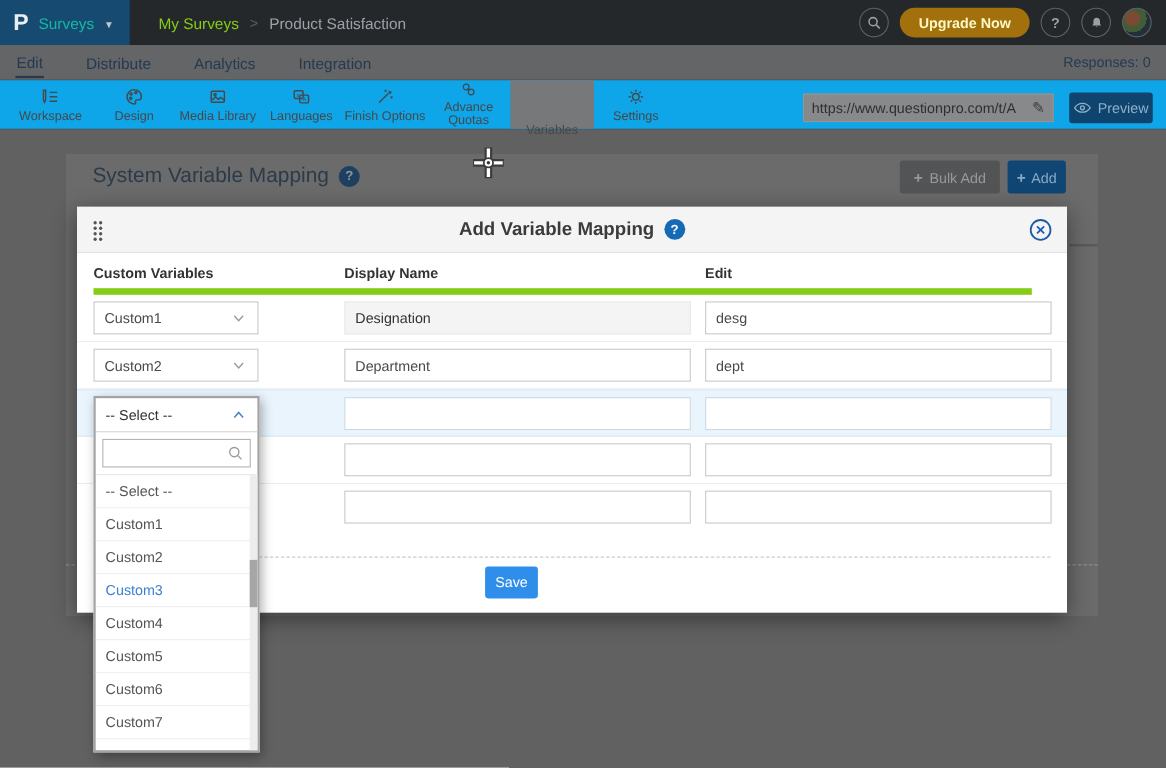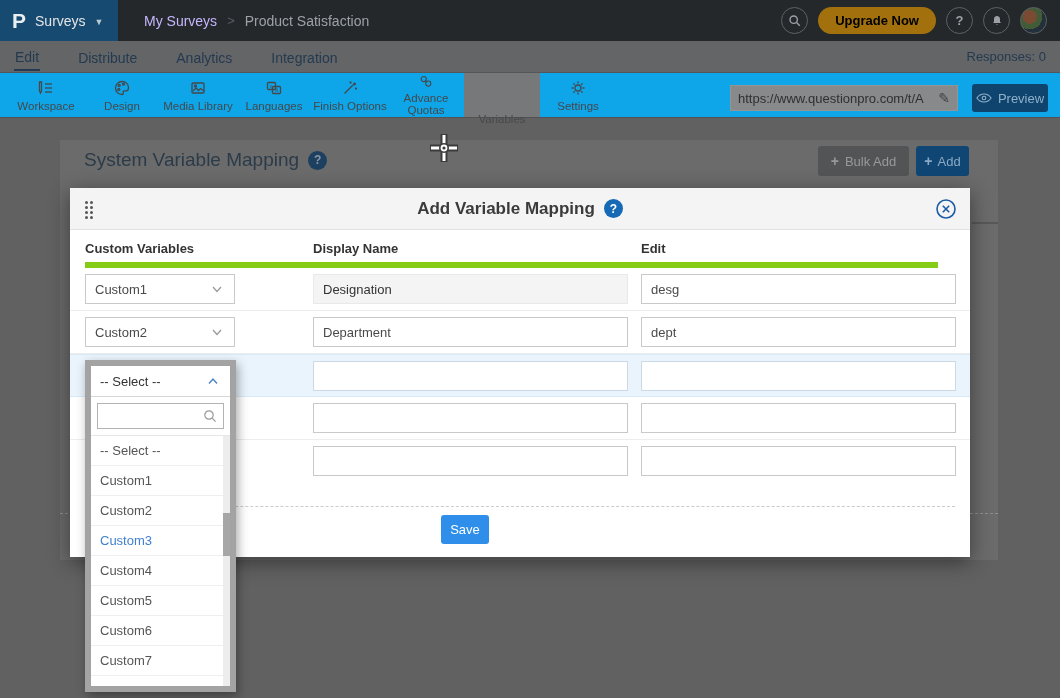--- a/index.html
+++ b/index.html
@@ -4,29 +4,29 @@
 <style>
   * { box-sizing: border-box; margin: 0; padding: 0; }
   html,body { background:#fff; }
   body { font-family: "Liberation Sans", sans-serif; }
   .wrap { position:relative; width:1060px; height:698px; overflow:hidden; background:#616161; }
 
   
   .navbar { position:absolute; top:0; left:0; width:100%; height:41px; background:#24282b; display:flex; align-items:center; }
   .logo-block { width:118px; height:41px; background:#164a70; display:flex; align-items:center; padding:0 12px; gap:9px; cursor:pointer; }
   .logo-p { color:#e8eef2; font-size:21px; font-weight:bold; line-height:1; }
-  .logo-prod { color:#e5e5e5; font-size:14px; }
+  .logo-prod { color:#14b8a6; font-size:14px; }
   .logo-caret { color:#bcc8d0; font-size:9px; margin-top:2px; }
   .bc { display:flex; align-items:center; gap:10px; margin-left:26px; font-size:14px; }
-  .bc-parent { color:#c4b5fd; cursor:pointer; }
+  .bc-parent { color:#84cc16; cursor:pointer; }
   .bc-sep { color:#566066; font-size:13px; }
   .bc-current { color:#9ba2a8; }
   .nav-right { margin-left:auto; display:flex; align-items:center; gap:10px; padding-right:13px; }
   .circle-btn { width:27px; height:27px; border:1px solid #5d6266; border-radius:50%; display:flex; align-items:center; justify-content:center; color:#9aa0a4; font-size:13px; font-weight:bold; cursor:pointer; background:transparent; }
-  .upgrade-btn { height:27px; padding:0 17px; border-radius:14px; background:#a2710e; color:#000000; font-size:13px; font-weight:bold; display:flex; align-items:center; border:none; cursor:pointer; }
+  .upgrade-btn { height:27px; padding:0 17px; border-radius:14px; background:#a2710e; color:#fef9c3; font-size:13px; font-weight:bold; display:flex; align-items:center; border:none; cursor:pointer; }
   .avatar { width:27px; height:27px; border-radius:50%; border:1px solid #5d6266; background:radial-gradient(circle at 35% 35%, #7a4a33 0 30%, #435c38 30% 55%, #23303c 55% 100%); cursor:pointer; }
 
   
   .tabs { position:absolute; top:41px; left:0; width:100%; height:32px; background:#646566; border-bottom:1px solid #54575a; display:flex; align-items:center; padding:0 14px; }
   .tab { color:#243a50; font-size:14px; margin-right:37px; padding:6px 1px 4px; cursor:pointer; }
   .tab.active { border-bottom:2px solid #243a50; }
   .responses { margin-left:auto; color:#243a50; font-size:13px; }
 
   
   .toolbar { position:absolute; top:73px; left:0; width:100%; height:45px; background:#0ea5e9; border-bottom:1px solid #505254; display:flex; align-items:stretch; padding-left:8px; }
@@ -66,21 +66,21 @@
   .fld.sel { left:15px; width:150px; justify-content:space-between; cursor:pointer; }
   .fld.ro { background:#f4f4f4; border-color:#e9e9e9; color:#333; }
   input.fld { display:block; line-height:28px; outline:none; }
   .in-disp { left:243px; width:315px; }
   .in-code { left:571px; width:315px; }
   .hl .in-disp, .hl .in-code { border-color:#ccd9e4; }
   .m-dash { position:absolute; left:15px; right:15px; top:318px; border-top:1px dashed #cbcbcb; }
   .save-btn { position:absolute; left:371px; top:327px; width:48px; height:29px; background:#2e8eea; border:none; border-radius:3px; color:#fff; font-size:13px; cursor:pointer; }
 
   
-  .combo { position:absolute; left:85px; top:360px; width:151px; background:#fff; border:6px solid #a3a3a3; box-shadow:2px 4px 10px rgba(0,0,0,0.35); z-index:30; }
+  .combo { position:absolute; left:85px; top:360px; width:151px; background:#fff; border:2px solid #a3a3a3; box-shadow:2px 4px 10px rgba(0,0,0,0.35); z-index:30; }
   .combo-sel { height:31px; display:flex; align-items:center; justify-content:space-between; padding:0 9px; font-size:13px; color:#333; border-bottom:1px solid #d6d6d6; cursor:pointer; }
   .combo-search { margin:6px; height:26px; border:1px solid #b3b3b3; display:flex; align-items:center; padding:0 5px; }
   .combo-search input { flex:1; border:none; outline:none; font-size:12px; min-width:0; }
   .combo-list { position:relative; border-top:1px solid #e7e7e7; }
   .opt { height:30px; display:flex; align-items:center; padding:0 9px; font-size:13px; color:#555; border-bottom:1px solid #efefef; cursor:pointer; }
   .opt.hl-opt { color:#3e7fd0; }
   .opt-partial { height:10px; }
   .sb-track { position:absolute; right:0; top:0; bottom:0; width:7px; background:#ededed; }
   .sb-thumb { position:absolute; right:0; top:77px; width:7px; height:43px; background:#a6a6a6; cursor:grab; }
 

